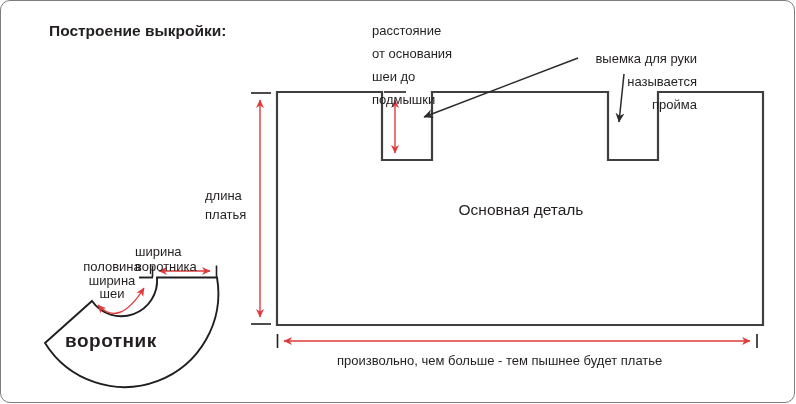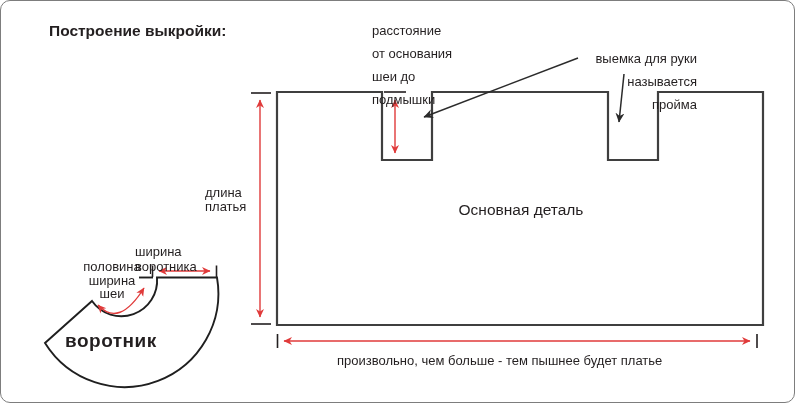--- a/index.html
+++ b/index.html
@@ -17,21 +17,21 @@
   .lbl{
     position:absolute;white-space:pre-line;
     font-size:13px;line-height:23px;
   }
   .title{
     position:absolute;left:49px;top:22px;
     font-size:15.5px;font-weight:bold;
   }
   .lbl-distance{left:372px;top:19px;text-align:left;}
   .lbl-armhole{left:567px;top:23px;width:130px;text-align:right;margin-top:24px;}
-  .lbl-length{left:205px;top:186px;text-align:left;line-height:14px;}
+  .lbl-length{left:205px;top:186px;text-align:left;line-height:19px;}
   .lbl-main{
     position:absolute;left:431px;top:201px;width:180px;text-align:center;
     font-size:15.5px;font-weight:normal;
   }
   .lbl-collarwidth{left:135px;top:239px;width:100px;line-height:14.5px;margin-top:6px;}
   .lbl-neck{left:72px;top:260px;width:80px;text-align:center;line-height:13.5px;}
   .lbl-collar{
     position:absolute;left:65px;top:330px;width:120px;text-align:left;
     font-size:19px;font-weight:bold;letter-spacing:.5px;
   }

